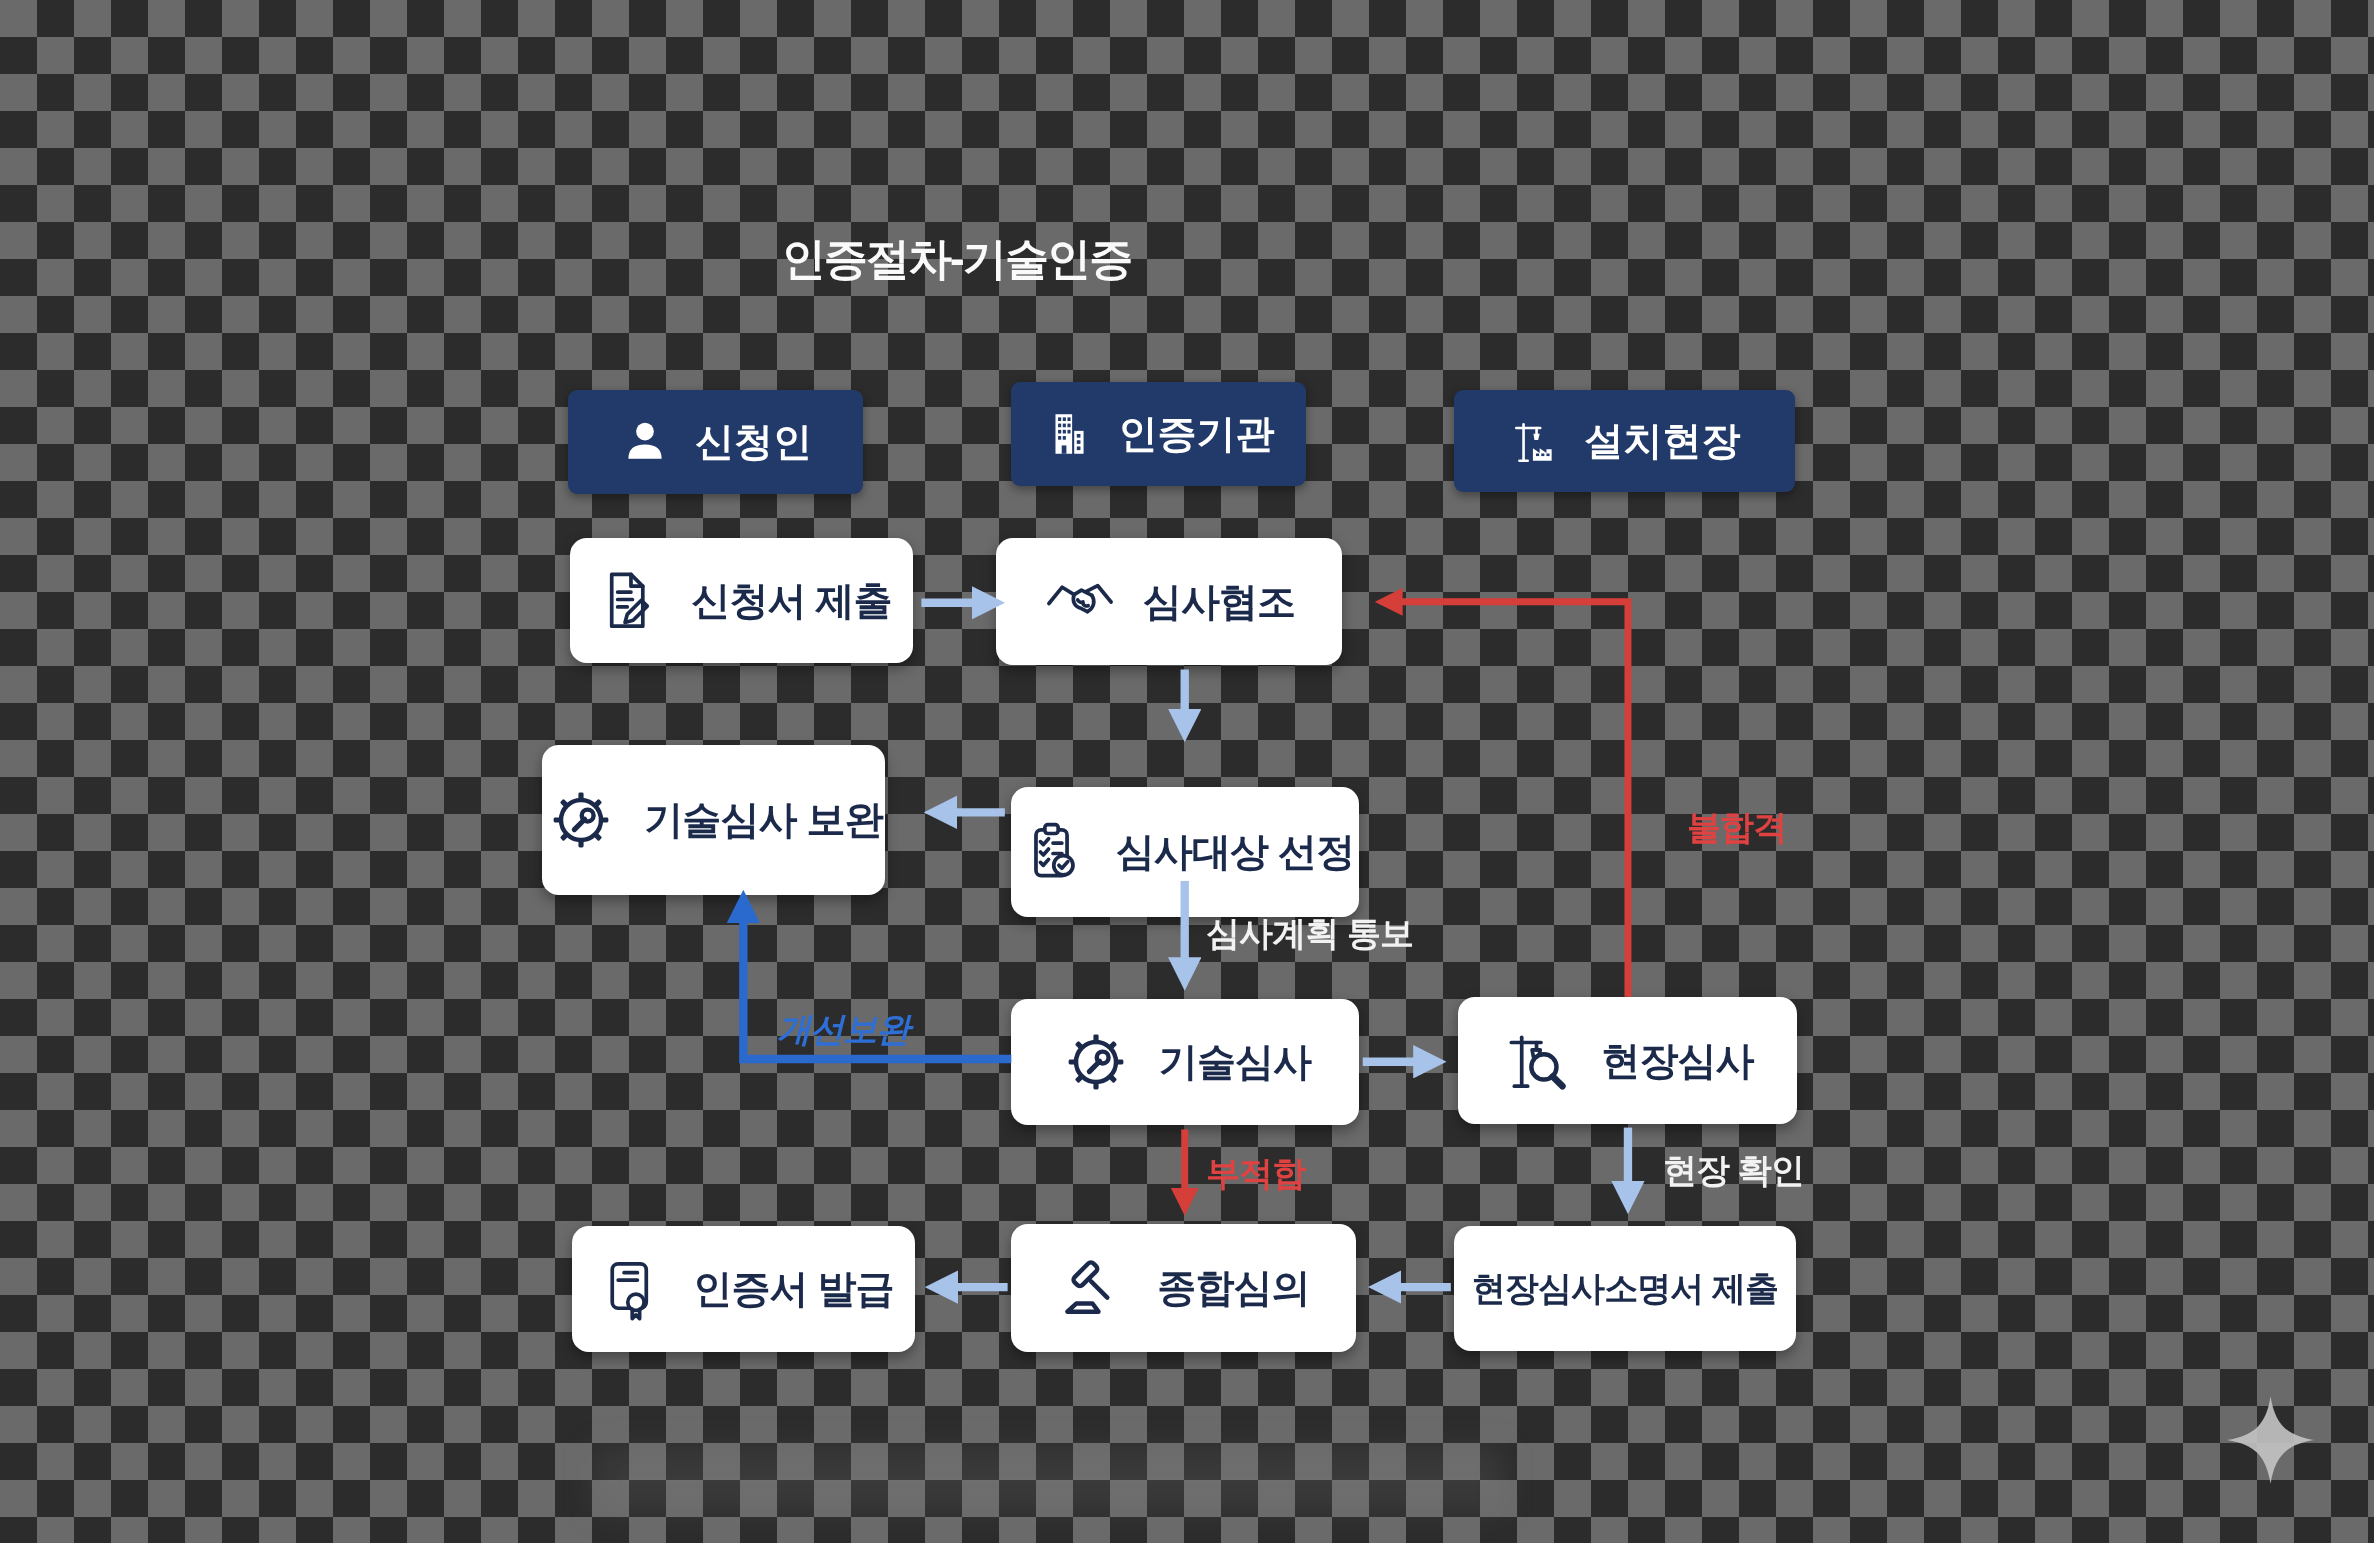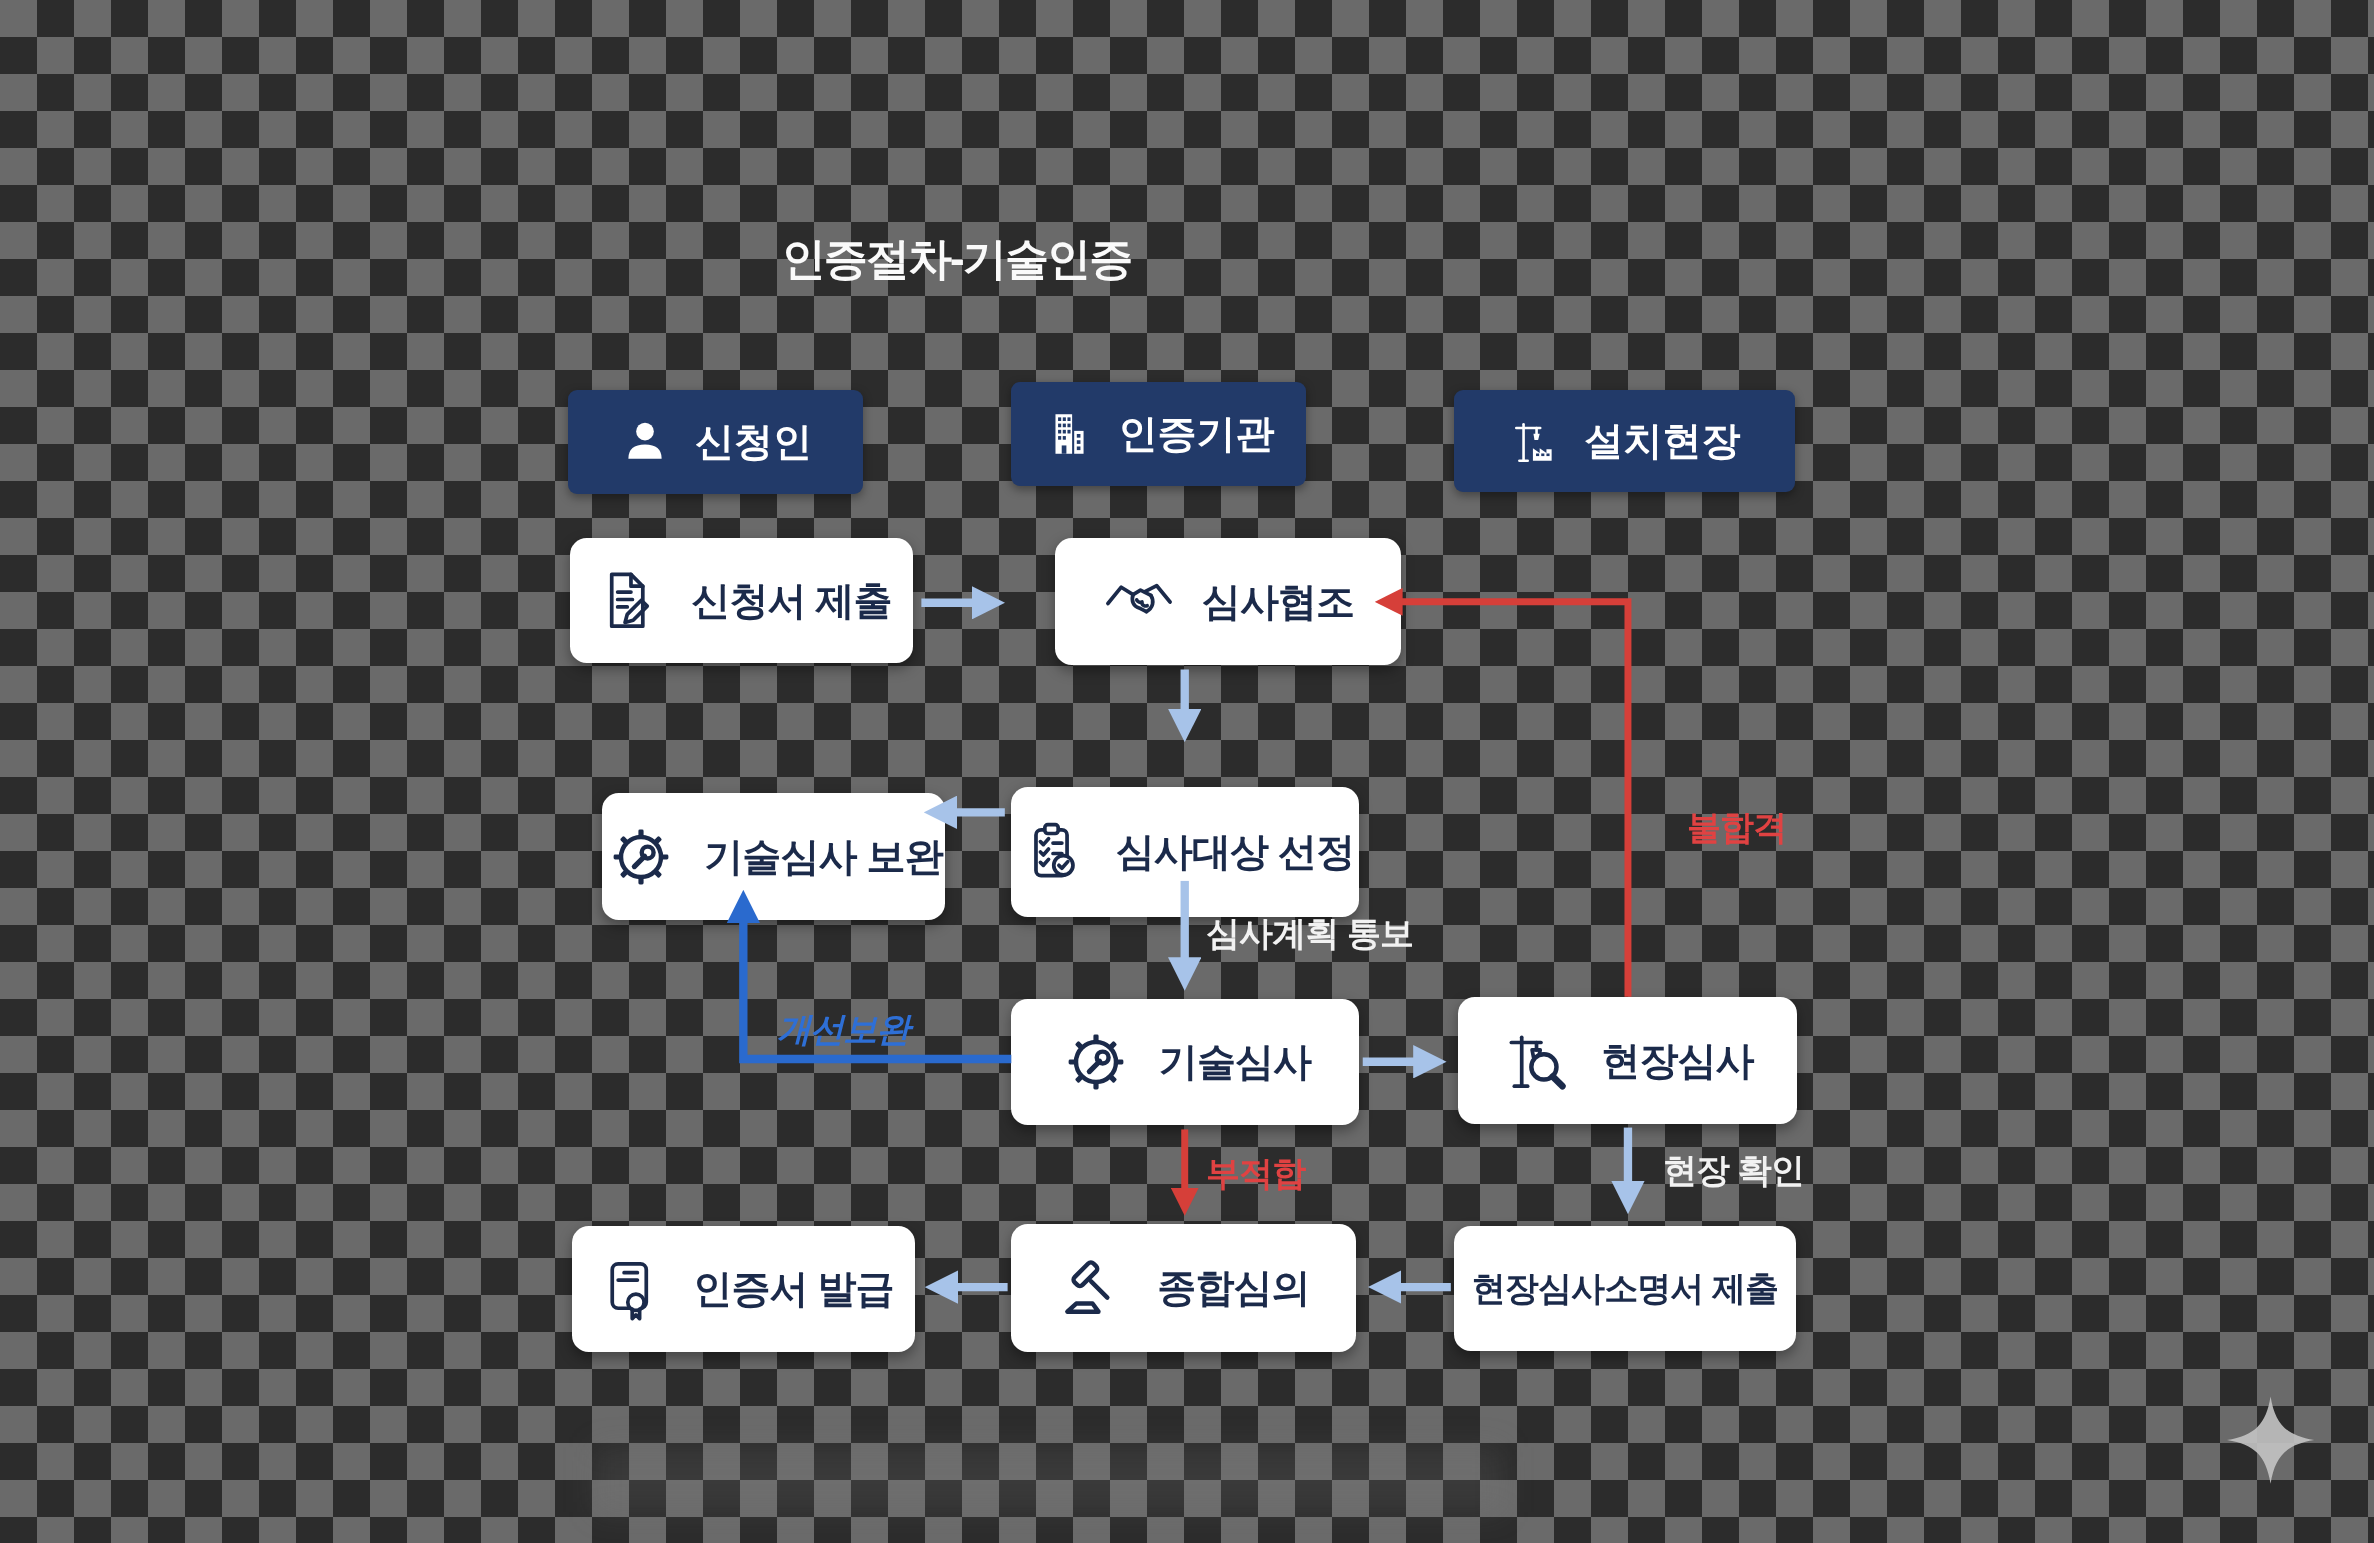--- a/index.html
+++ b/index.html
@@ -128,38 +128,38 @@
         <path d="M28 14 h26 l16 16 v54 h-42 z"></path>
             <path d="M54 14 v16 h16"></path>
         <path d="M36 38 h18 M36 48 h20 M36 58 h13"></path>
         <path d="M49 68 L68 49 l8 8 L57 76 l-11 3 z"></path>
       </g>
         </svg>
     </span>
     <span class="nlabel">신청서 제출</span>
   </div>
 
-  <div class="node" style="left:1055px;top:538px;width:346px;height:127px;">
+  <div class="node" style="left:996px;top:538px;width:346px;height:127px;">
     <span class="nicon">
       <svg viewBox="0 0 100 100">
           <g fill="none" stroke="currentColor" stroke-width="5" stroke-linejoin="round" stroke-linecap="round">
         <path d="M8 52 L26 30 L42 40"></path>
         <path d="M92 50 L74 28 L58 36"></path>
         <path d="M42 40 L52 34 L66 41"></path>
         <path d="M42 40 C39 49 43 56 50 58 L60 63"></path>
         <path d="M66 41 C71 49 69 58 60 63"></path>
         <path d="M47 47 a5 4 0 0 0 7 3"></path>
             <path d="M54 52 a5 4 0 0 0 7 3"></path>
       </g>
         </svg>
     </span>
     <span class="nlabel">심사협조</span>
   </div>
 
-  <div class="node" style="left:602px;top:745px;width:343px;height:127px;margin-top:48px;">
+  <div class="node" style="left:542px;top:745px;width:343px;height:150px;">
     <span class="nicon">
       <svg viewBox="0 0 100 100">
         <g fill="currentColor">
           <rect x="46.5" y="13" width="7" height="11" rx="2"></rect>
             <rect x="46.5" y="13" width="7" height="11" rx="2" transform="rotate(45 50 50)"></rect>
           <rect x="46.5" y="13" width="7" height="11" rx="2" transform="rotate(90 50 50)"></rect>
             <rect x="46.5" y="13" width="7" height="11" rx="2" transform="rotate(135 50 50)"></rect>
           <rect x="46.5" y="13" width="7" height="11" rx="2" transform="rotate(180 50 50)"></rect>
             <rect x="46.5" y="13" width="7" height="11" rx="2" transform="rotate(225 50 50)"></rect>
           <rect x="46.5" y="13" width="7" height="11" rx="2" transform="rotate(270 50 50)"></rect>

